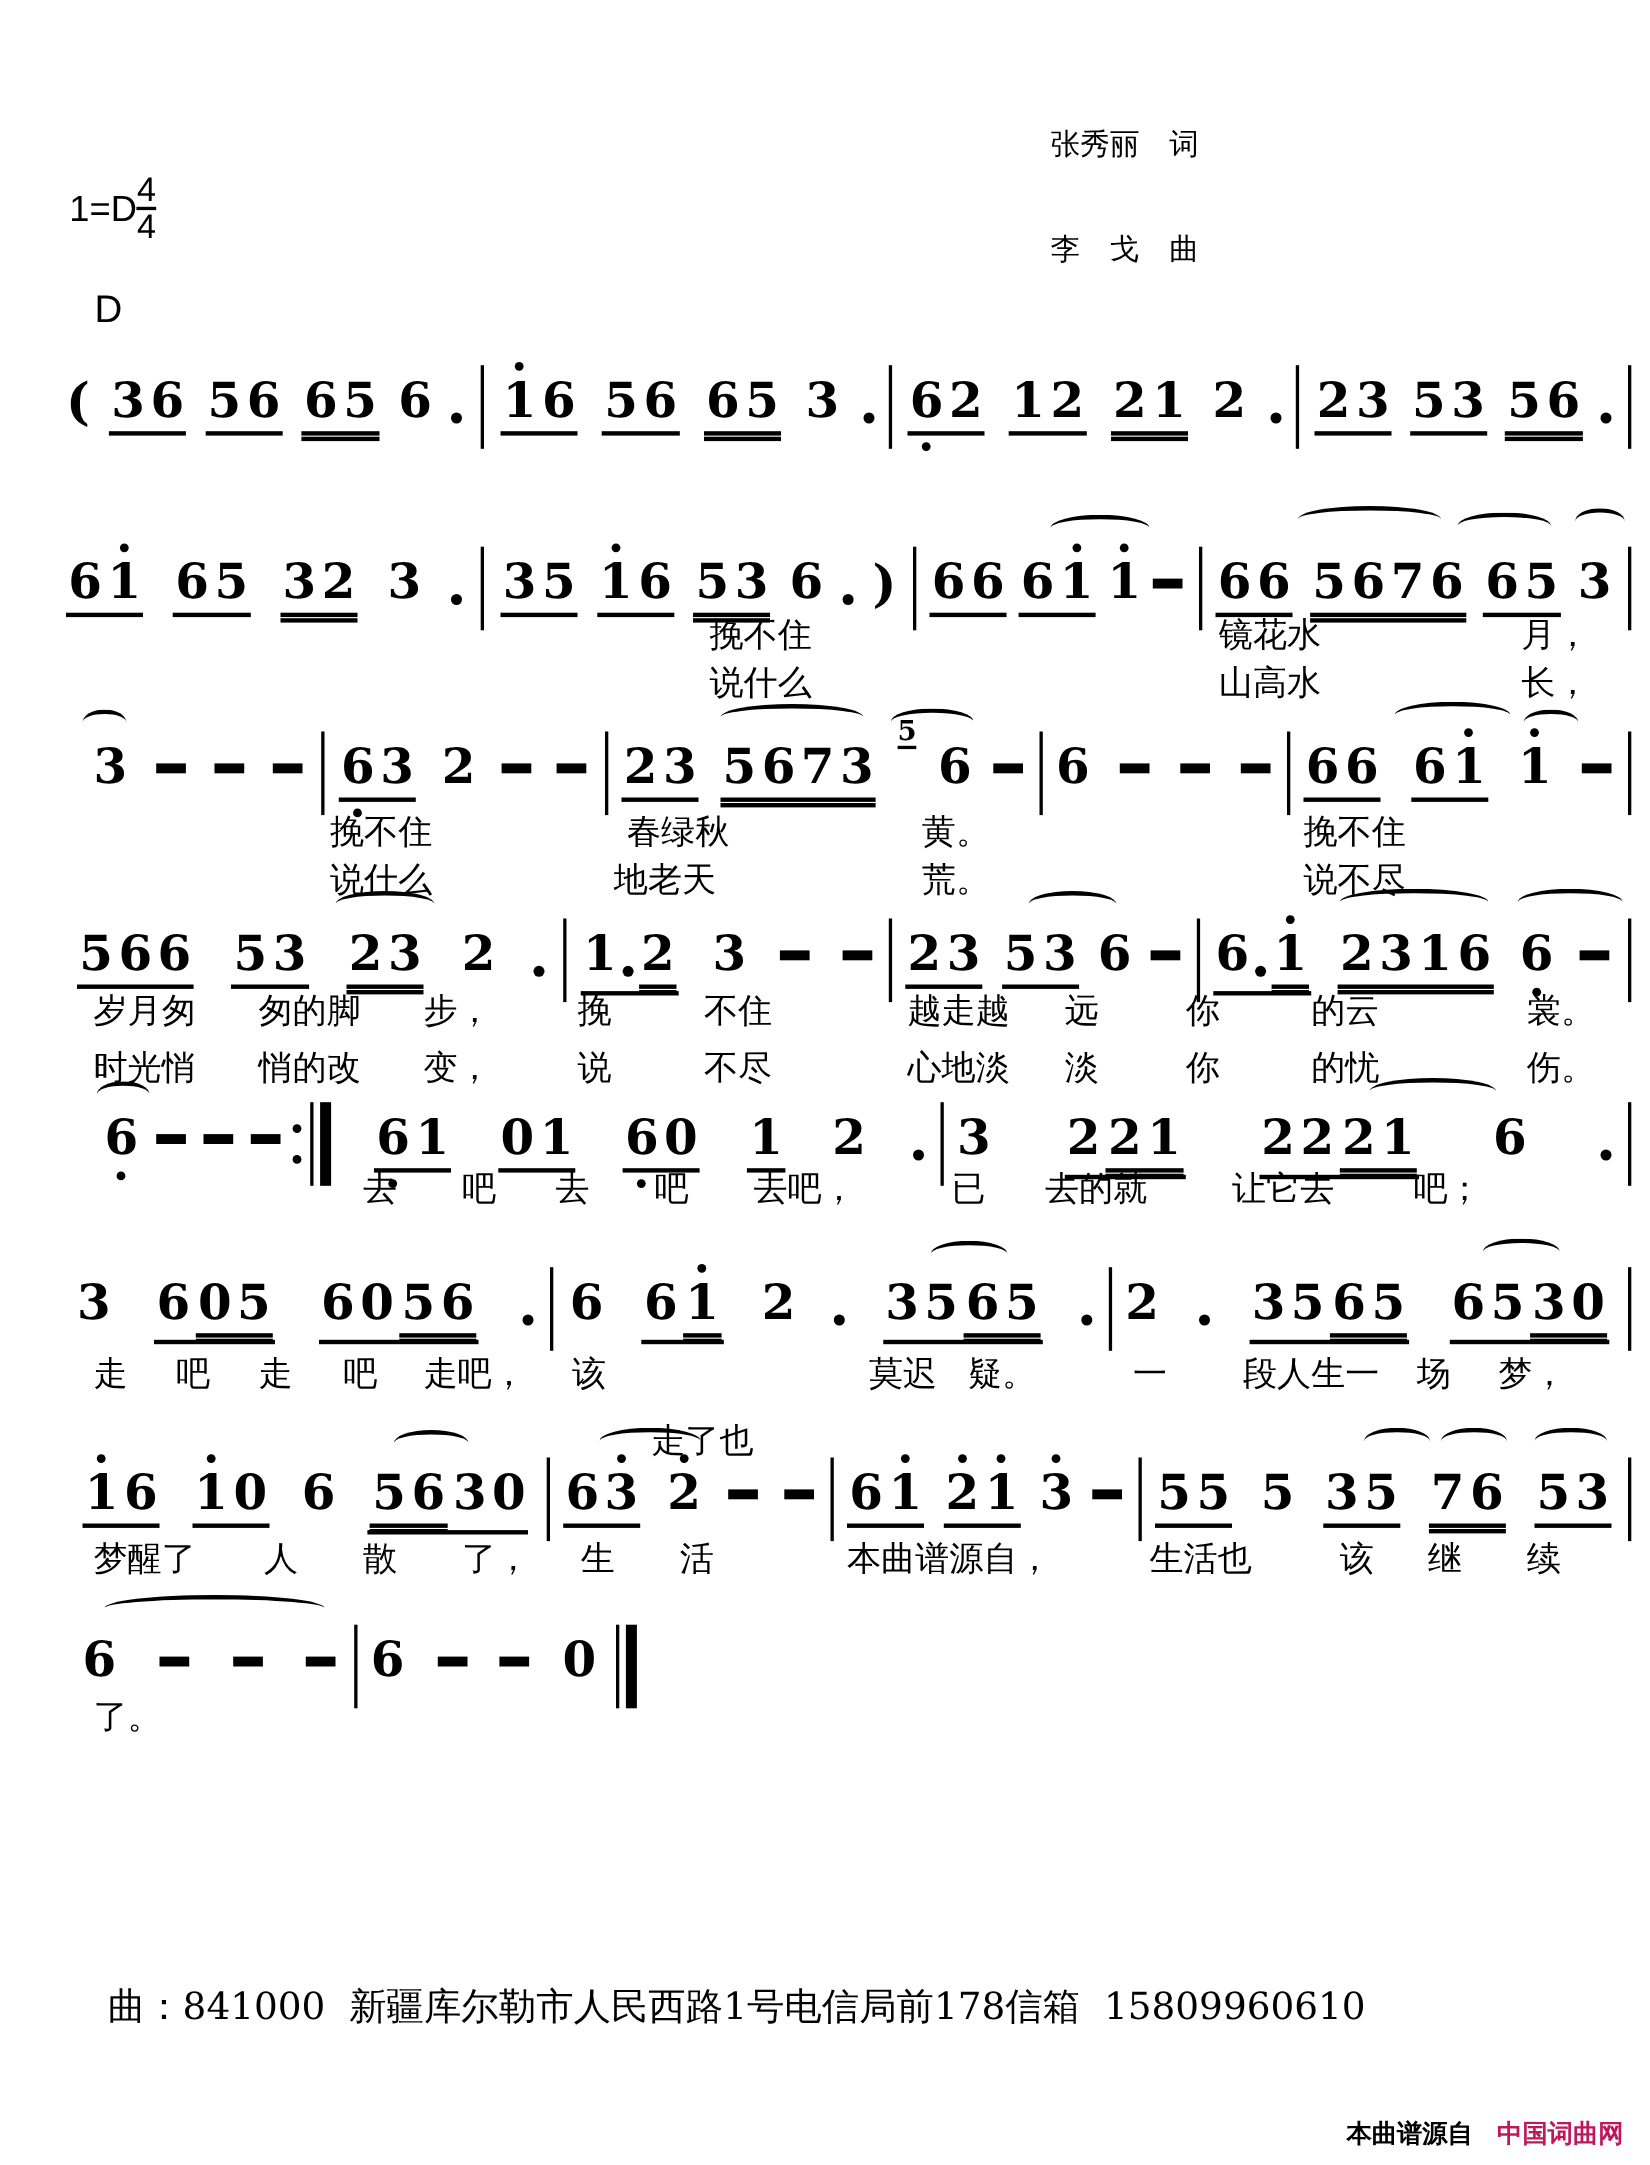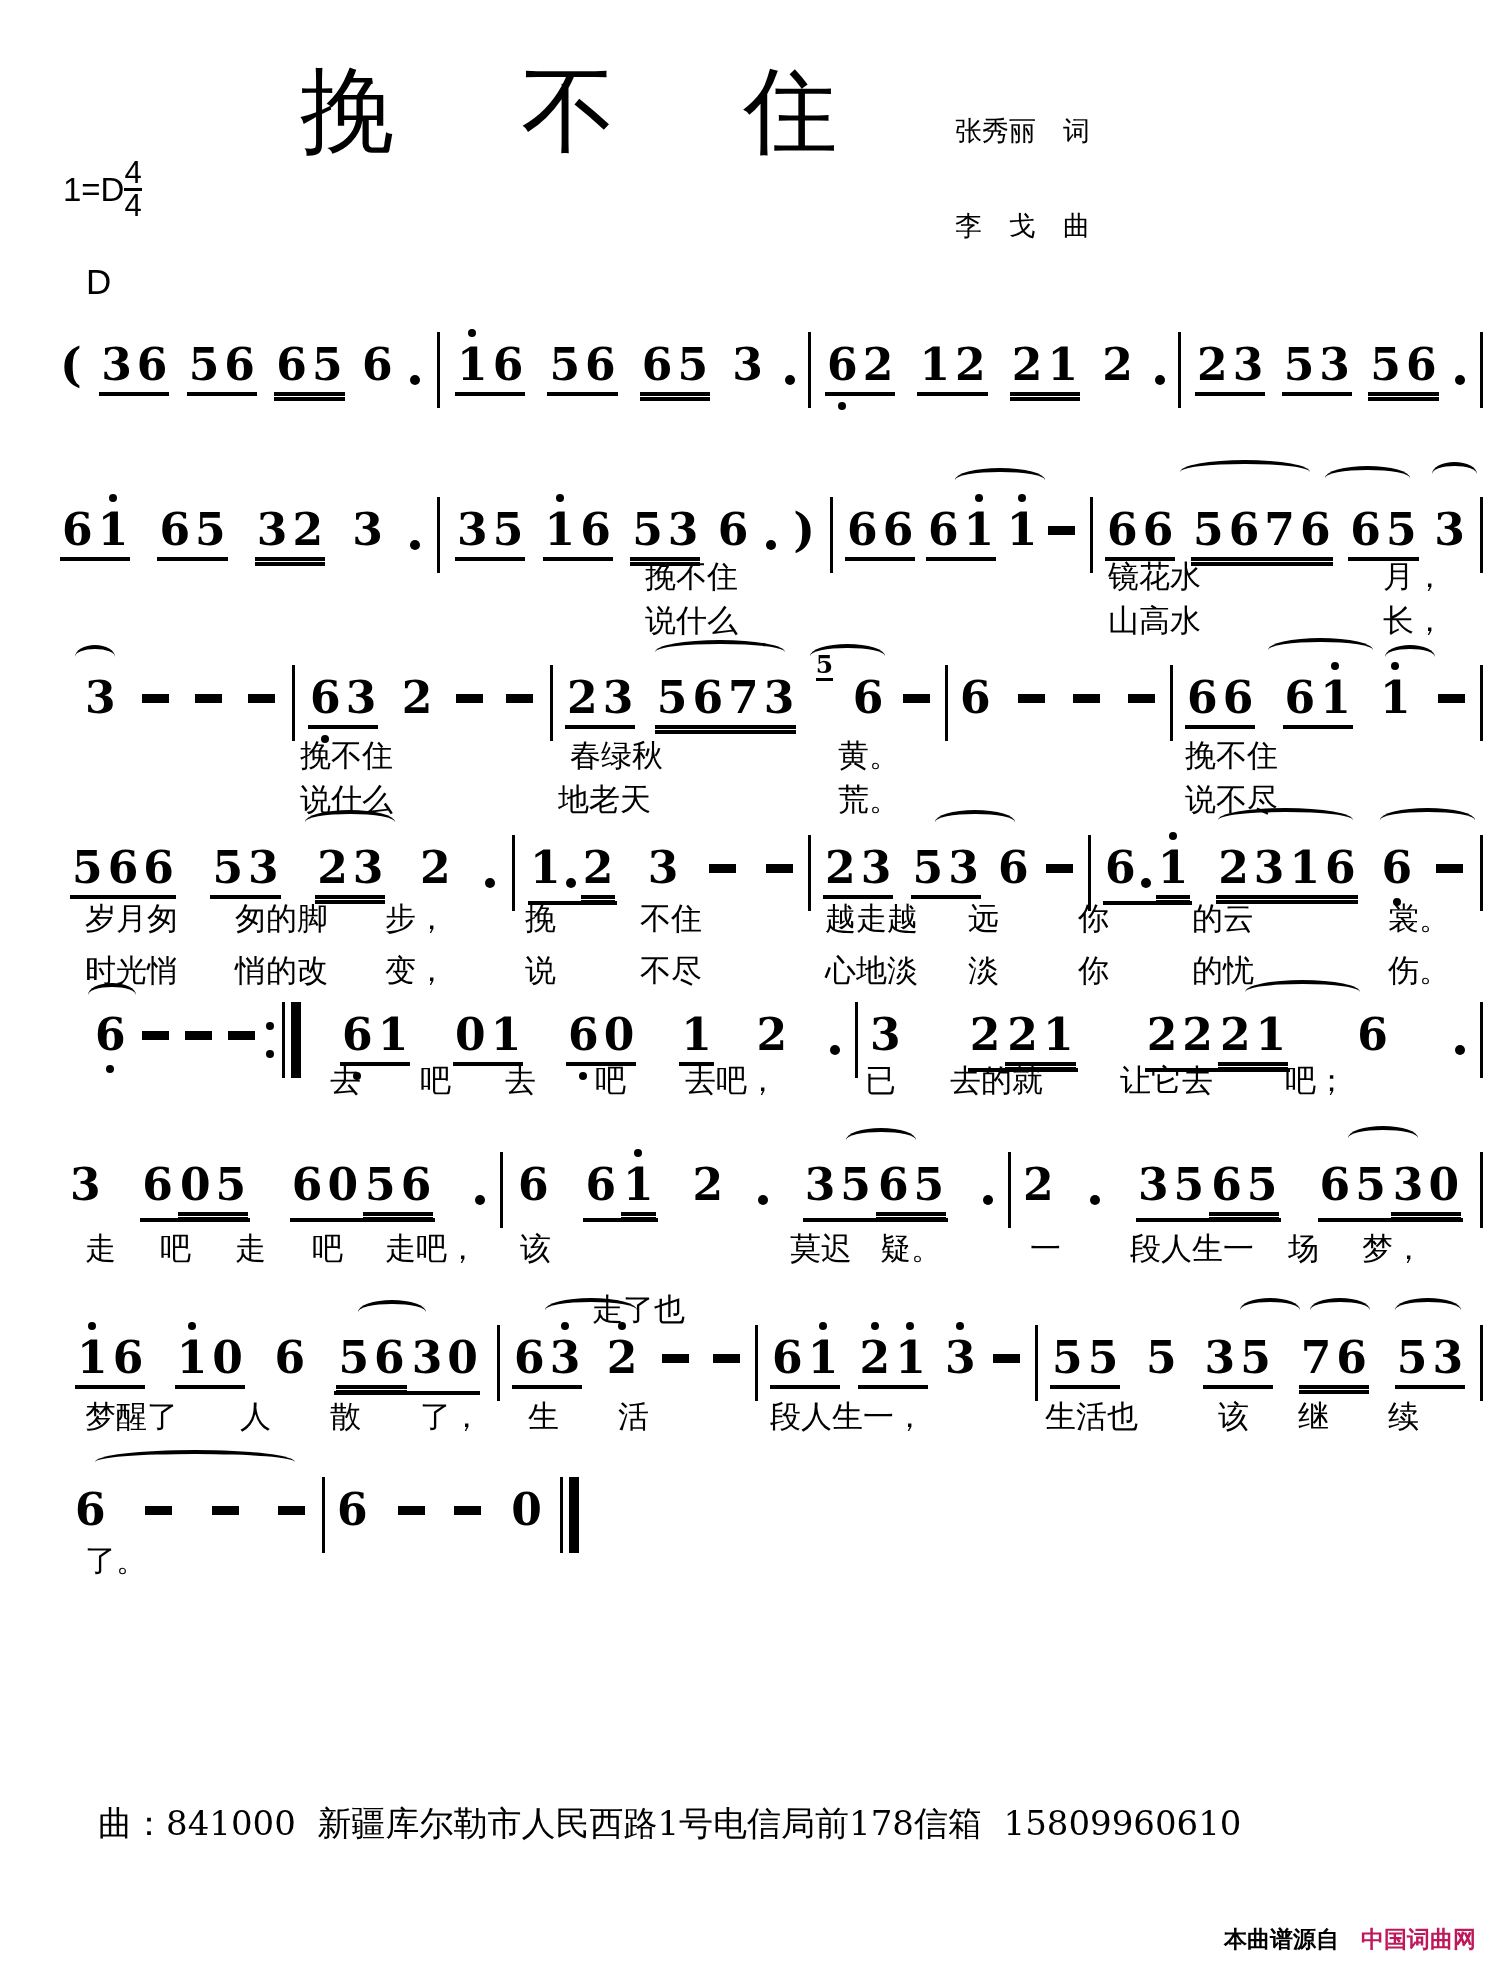--- a/index.html
+++ b/index.html
@@ -41,21 +41,20 @@
   .contact{position:absolute;left:98px;font-size:34px;white-space:pre;}
   .c1{top:1726px;} .c2{top:1801px;}
   .source{position:absolute;right:24px;top:1924px;font-family:"Liberation Sans",sans-serif;
           font-size:23px;font-weight:700;display:flex;gap:22px;}
   .source .site{cursor:pointer;}
 </style>
 </head>
 <body>
 
 <div class="page">
-  <div class="title">挽 不 住</div>
   <div class="credit ly">张秀丽　词</div>
   <div class="credit co">李　戈　曲</div>
   <div class="keysig">
     <span>1=D</span>
     <span class="ts">
       <span>4</span>
       <span class="tsb">4</span>
     </span>
   </div>
   <div class="chord">D</div>
@@ -555,21 +554,21 @@
         <div class="bar" style="left: 755px; top: -8px;"></div>
         <div class="bar" style="left: 1035px; top: -8px;"></div>
         <div class="bar" style="left: 1480px; top: -8px;"></div>
       </div>
       <span class="lyr" style="left: 85px; top: 1396px;">梦醒了</span>
       <span class="lyr" style="left: 240px; top: 1396px;">人</span>
       <span class="lyr" style="left: 330px; top: 1396px;">散</span>
       <span class="lyr" style="left: 420px; top: 1396px;">了，</span>
       <span class="lyr" style="left: 528px; top: 1396px;">生</span>
       <span class="lyr" style="left: 618px; top: 1396px;">活</span>
-      <span class="lyr" style="left: 770px; top: 1396px;">段人生一，</span>
+      <span class="lyr" style="left: 770px; top: 1396px;">本曲谱源自，</span>
       <span class="lyr" style="left: 1045px; top: 1396px;">生活也</span>
       <span class="lyr" style="left: 1218px; top: 1396px;">该</span>
       <span class="lyr" style="left: 1298px; top: 1396px;">继</span>
       <span class="lyr" style="left: 1388px; top: 1396px;">续</span>
       <div class="line" style="top: 1485px;">
         <div class="measure" style="left: 75px; width: 230px; top: 0px;">
           <span class="nt">6</span>
           <span class="dashn"></span>
           <span class="dashn"></span>
           <span class="dashn"></span>

